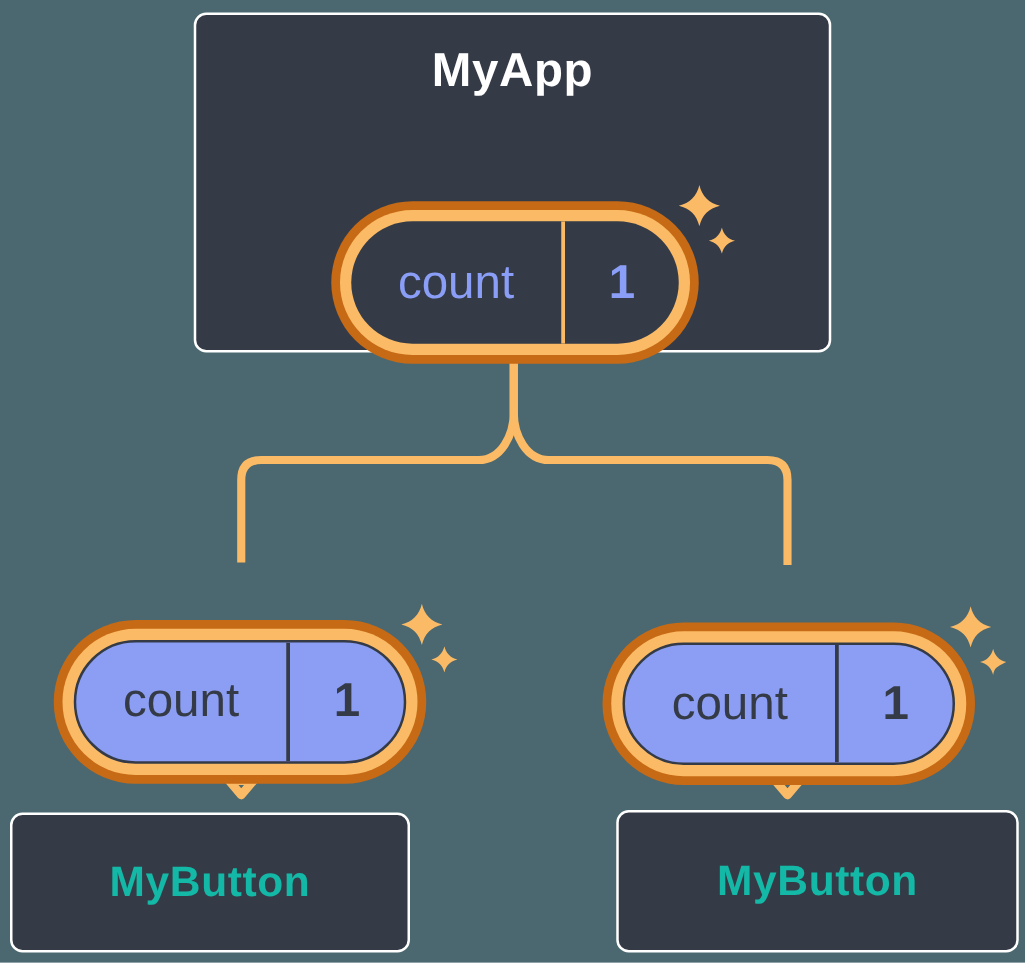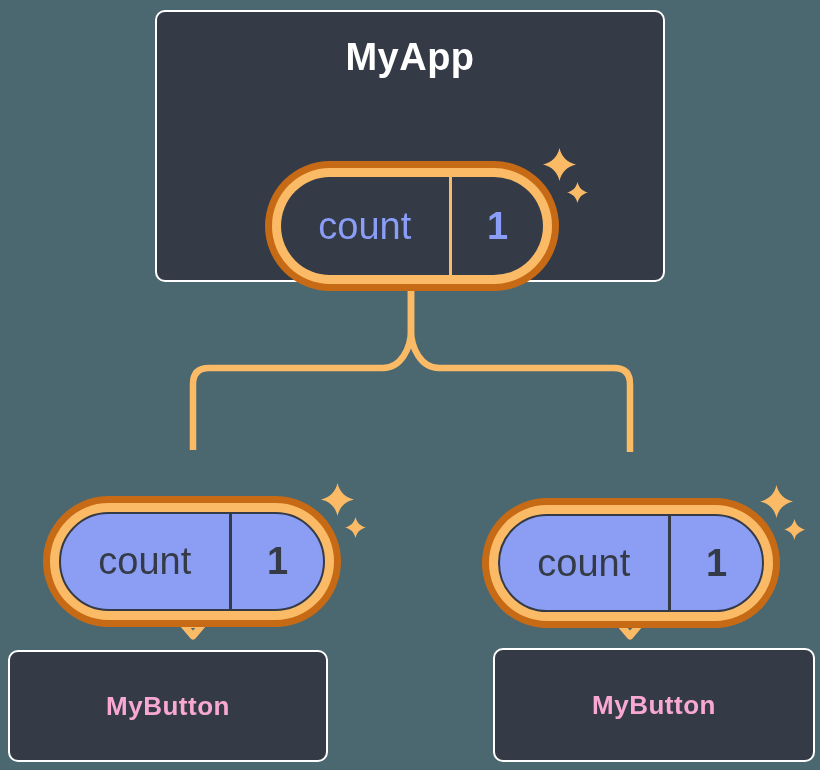--- a/index.html
+++ b/index.html
@@ -24,21 +24,21 @@
   }
   .card-myapp { left:155px; top:10px; width:510px; height:272px; }
   .card-title {
     position:absolute; top:24px; left:0; width:100%;
     text-align:center;
     color:#FFFFFF; font-size:38px; font-weight:600;
     letter-spacing:0.5px;
   }
   .card-mybutton {
     display:flex; align-items:center; justify-content:center;
-    color:#f9a8d4; font-size:26px; font-weight:600;
+    color:#14b8a6; font-size:34px; font-weight:600;
     letter-spacing:0.5px;
   }
   .card-mybutton.pos-left  { left:8px;   top:650px; width:320px; height:112px; }
   .card-mybutton.pos-right { left:493px; top:648px; width:322px; height:114px; }
 
   .pillwrap { position:absolute;margin-top:48px; }
   .pillwrap.in-card   { left:108px; top:101px; width:294px; height:130px; }
   .pillwrap.pos-left  { left:43px;  top:448px; width:298px; height:131px; }
   .pillwrap.pos-right { left:482px; top:450px; width:298px; height:130px; }
 

